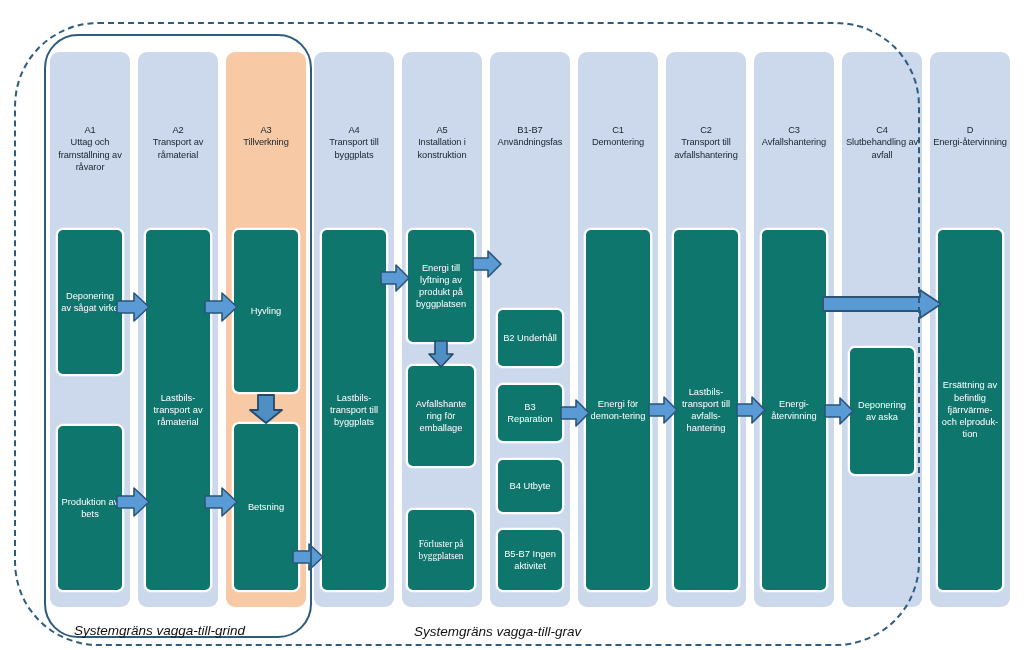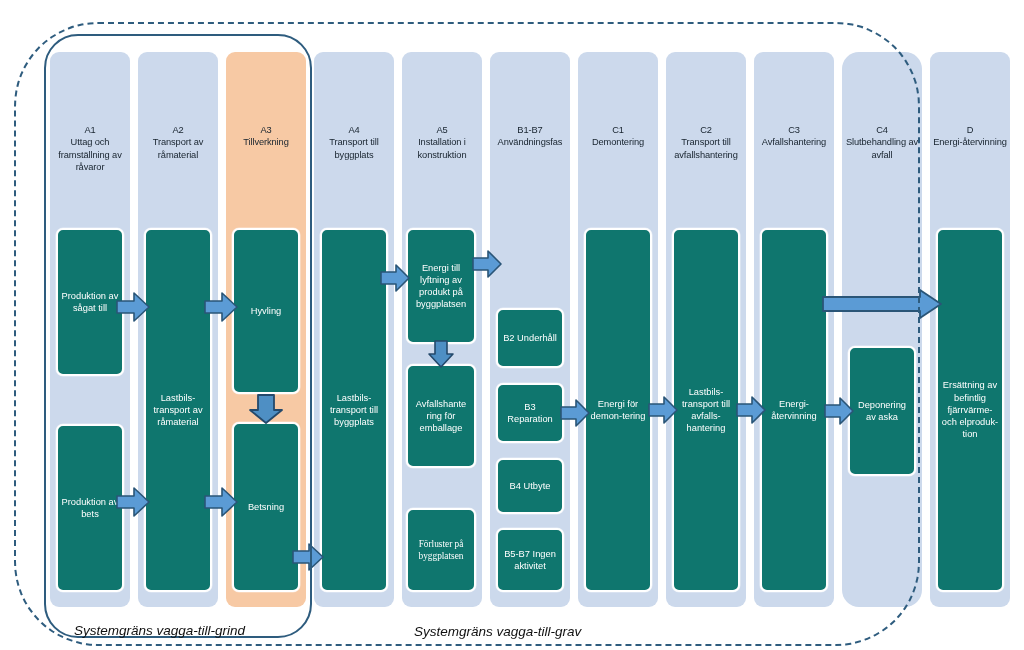--- a/index.html
+++ b/index.html
@@ -139,35 +139,35 @@
       <span class="code">C2</span>
       <span>Transport till avfallshantering</span>
     </div>
   </div>
   <div class="col" style="left:754px;">
     <div class="col-title">
       <span class="code">C3</span>
       <span>Avfallshantering</span>
     </div>
   </div>
-  <div class="col" style="left:842px;border-radius:17px;">
+  <div class="col" style="left:842px;">
     <div class="col-title">
       <span class="code">C4</span>
       <span>Slutbehandling av avfall</span>
     </div>
   </div>
   <div class="col" style="left:930px;">
     <div class="col-title">
       <span class="code">D</span>
       <span>Energi-återvinning</span>
     </div>
   </div>
 
   <div class="box" style="left:56px;top:212px;width:68px;height:148px;">
-    <span>Produktion av sågat till</span>
+    <span>Deponering av sågat virke</span>
   </div>
   <div class="box" style="left:56px;top:408px;width:68px;height:168px;text-align:center;">
     <span>Produktion av bets</span>
   </div>
 
   <div class="box" style="left:144px;top:212px;width:68px;height:364px;">
     <span>Lastbils-transport av råmaterial</span>
   </div>
 
   <div class="box" style="left:232px;top:212px;width:68px;height:166px;">

